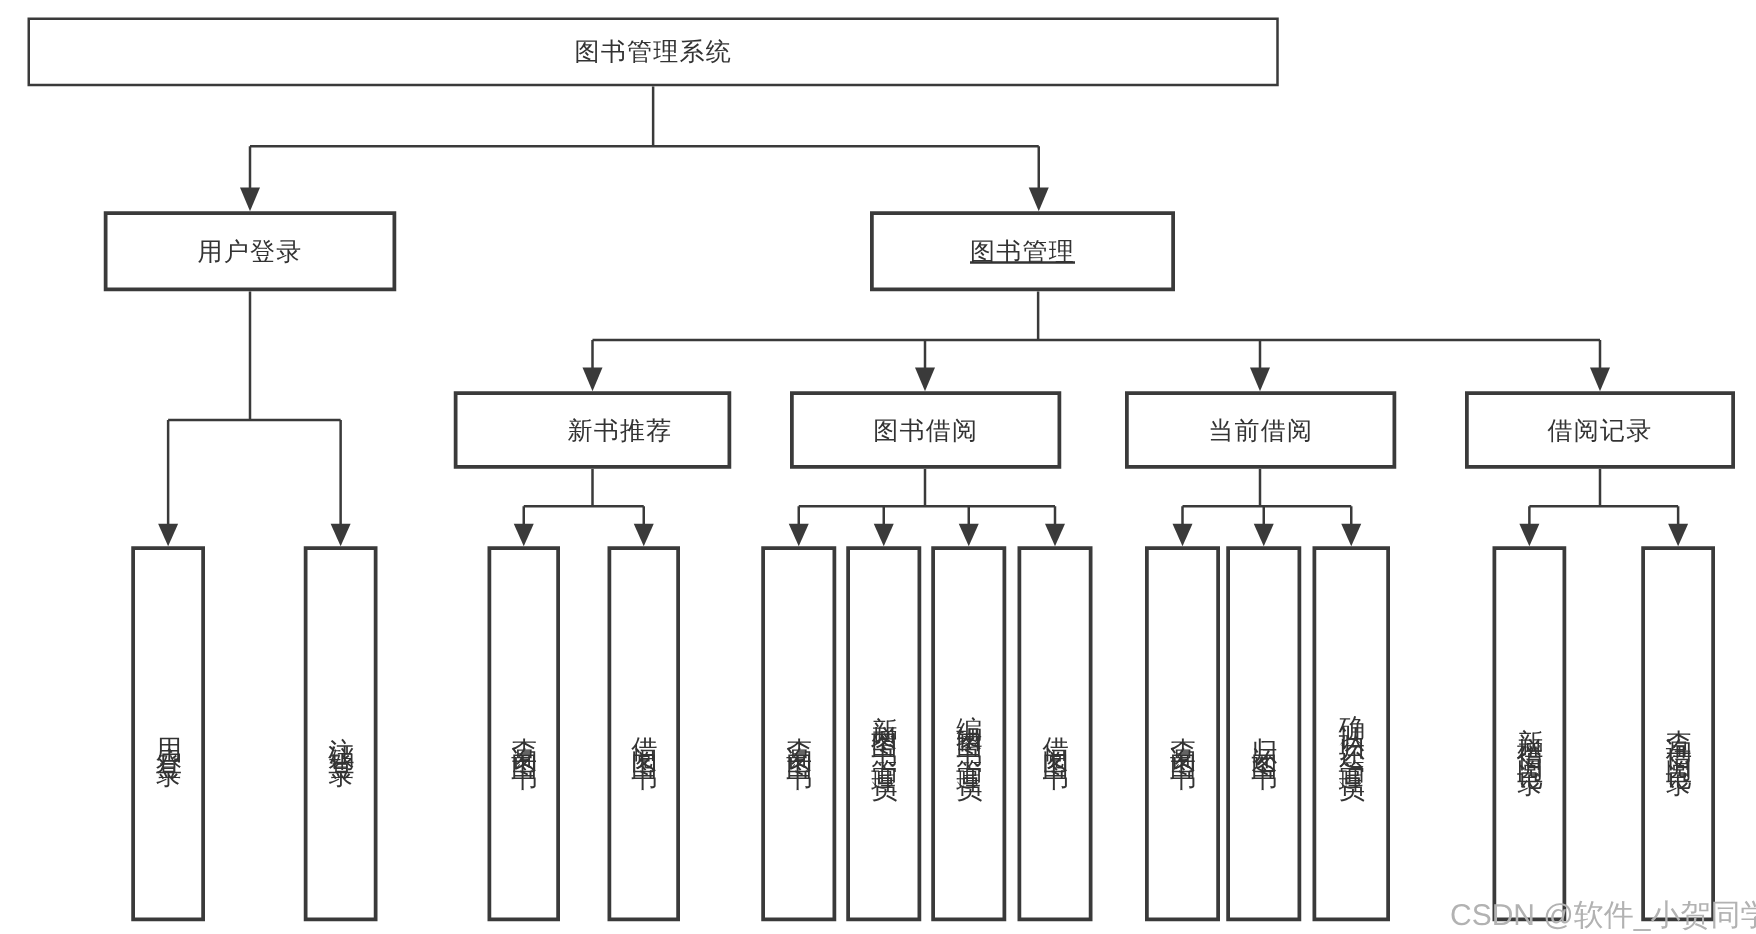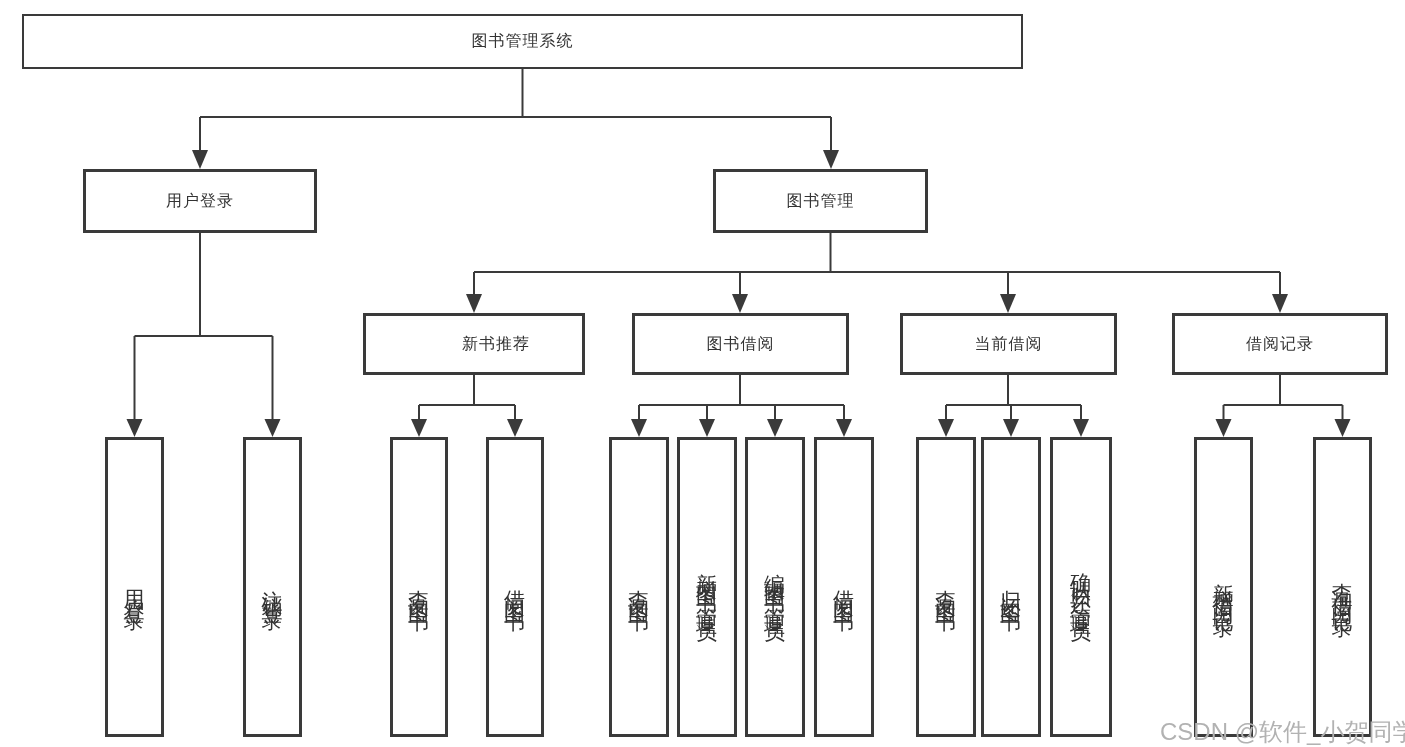--- a/index.html
+++ b/index.html
@@ -29,21 +29,21 @@
   svg.connectors .stroke { stroke: var(--line); stroke-width: 2; fill: none; }
   svg.connectors .fill { fill: var(--line); stroke: none; }
 
   .hnode {
     position: absolute;
     background: var(--box_fill);
     border: 3px solid var(--box_border);
     display: flex;
     align-items: center;
     justify-content: center;
-    font-size: 16px;
+    font-size: 20px;
     letter-spacing: 1px;
     color: var(--text);
     z-index: 2;
   }
   .hnode.root { border-width: 2px; }
 
   .leaf {
     position: absolute;
     top: 437px;
     height: 300px;
@@ -150,21 +150,21 @@
       <path class="stroke" d="M1223.5 405 V420"></path>
       <path class="fill" d="M1215.5 419 L1231.5 419 L1223.5 437 Z"></path>
       <path class="stroke" d="M1342.5 405 V420"></path>
       <path class="fill" d="M1334.5 419 L1350.5 419 L1342.5 437 Z"></path>
     </g>
   </svg>
 
   <div class="hnode root" style="left:22px; top:14px; width:1001px; height:55px;">图书管理系统</div>
 
   <div class="hnode" style="left:83px; top:169px; width:234px; height:64px;">用户登录</div>
-  <div class="hnode" style="left:713px; top:169px; width:215px; height:64px;">图书管理</div>
+  <div class="hnode" style="left:696px; top:169px; width:244px; height:64px;text-decoration:underline;">图书管理</div>
 
   <div class="hnode" style="left:363px; top:313px; width:222px; height:62px;padding-left:44px;">新书推荐</div>
   <div class="hnode" style="left:632px; top:313px; width:217px; height:62px;">图书借阅</div>
   <div class="hnode" style="left:900px; top:313px; width:217px; height:62px;">当前借阅</div>
   <div class="hnode" style="left:1172px; top:313px; width:216px; height:62px;text-align:center;">借阅记录</div>
 
   <div class="leaf" style="left:105px; width:59px;">
     <span>用户登录</span>
   </div>
   <div class="leaf" style="left:243px; width:59px;">

